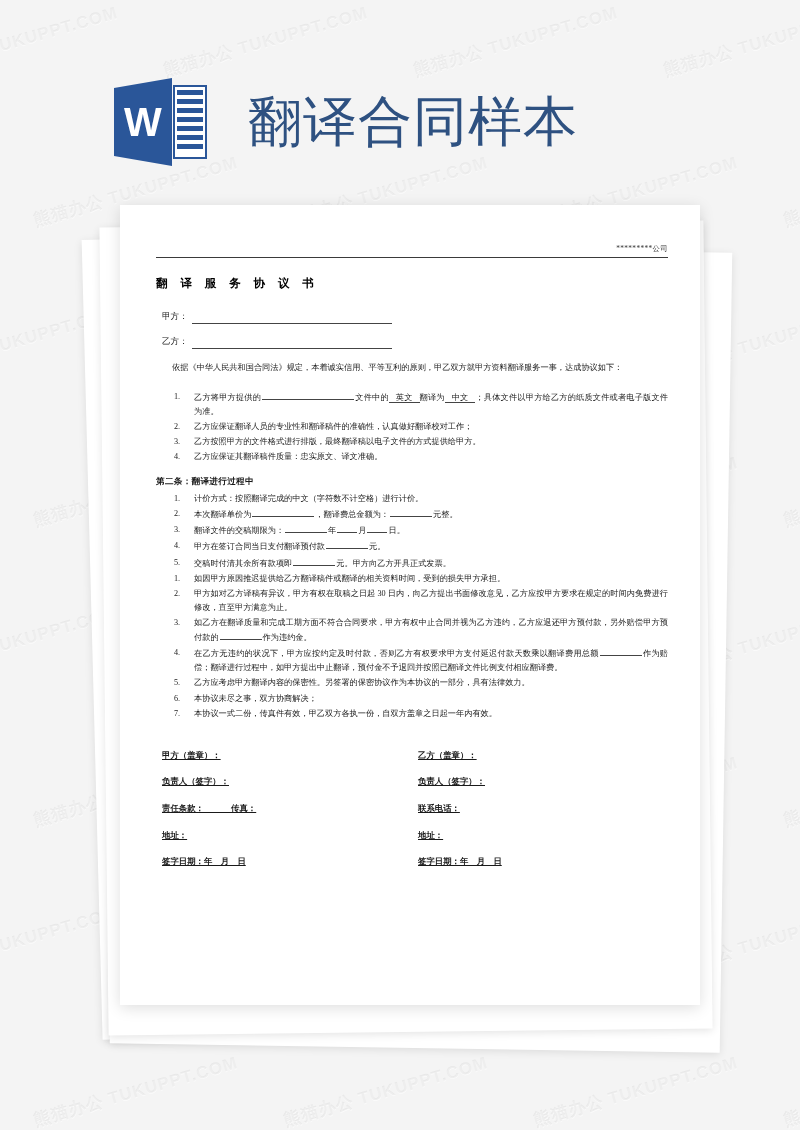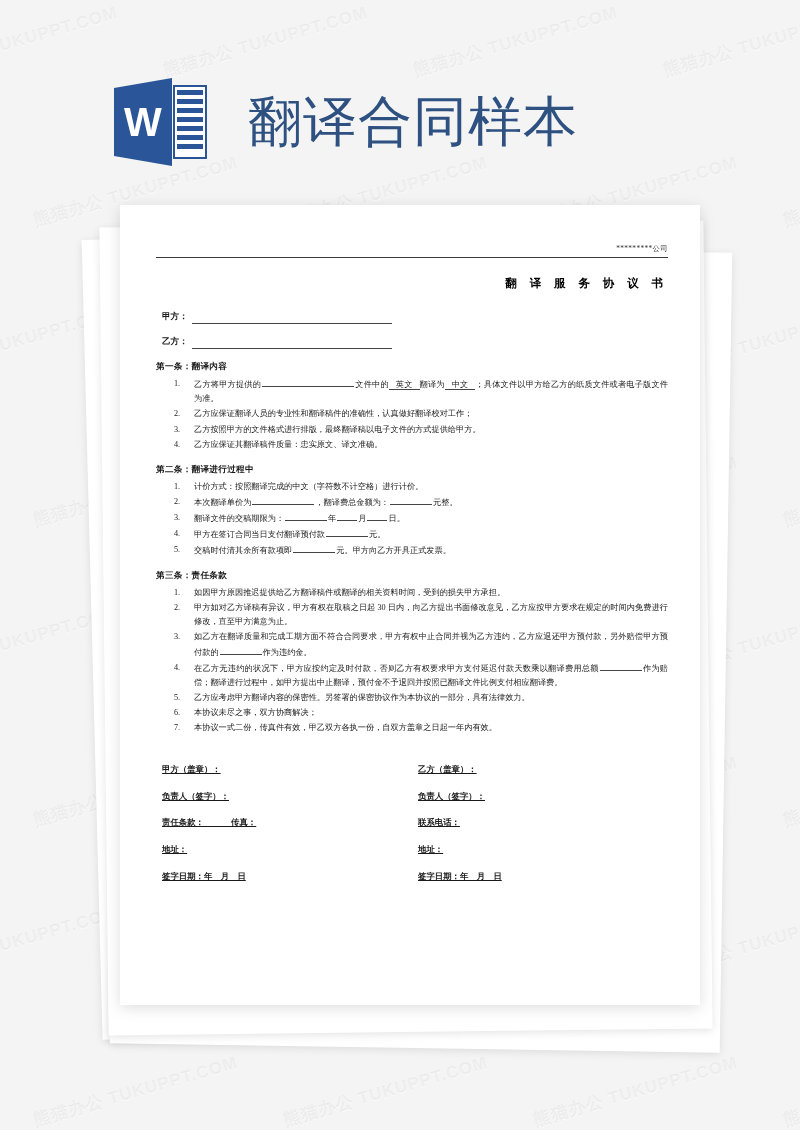--- a/index.html
+++ b/index.html
@@ -124,31 +124,31 @@
     letter-spacing: 0.4px;
     color: #333;
     padding-bottom: 2px;
   }
   #header-rule {
     border: 0;
     border-top: 1px solid #3a3a3a;
     margin: 0 0 16px 0;
   }
   #contract-title {
-    text-align: right;
+    text-align: left;
     font-weight: 700;
     font-size: 11.5px;
     letter-spacing: 5px;
     margin: 0 0 18px 0;
     color: #000;
   }
   .party-row {
     margin: 0 0 11px 0;
     padding-left: 6px;
-    font-weight: 700;
+    font-weight: 400;
     font-size: 8.6px;
     display: flex;
     align-items: flex-end;
     text-align: right;
   }
   .party-label { flex: 0 0 auto; }
   .party-blank {
     display: inline-block;
     width: 200px;
     border-bottom: 1px solid #444;
@@ -237,22 +237,22 @@
 
       <div class="party-row">
         <span class="party-label">甲方：</span>
         <span class="party-blank"></span>
       </div>
       <div class="party-row">
         <span class="party-label">乙方：</span>
         <span class="party-blank"></span>
       </div>
 
-
-      <div class="clause-heading">第一条：翻译内容</div>
+      <div id="preamble">依据《中华人民共和国合同法》规定，本着诚实信用、平等互利的原则，甲乙双方就甲方资料翻译服务一事，达成协议如下：</div>
+
       <ul class="clause-list">
         <li class="clause-item">
           <span class="item-num">1.</span>
           <span class="item-text"><span>乙方将甲方提供的</span><span class="blank b-xl"></span><span>文件中的</span><span class="u-word">英文</span><span>翻译为</span><span class="u-word">中文</span><span>；具体文件以甲方给乙方的纸质文件或者电子版文件为准。</span></span>
         </li>
         <li class="clause-item">
           <span class="item-num">2.</span>
           <span class="item-text">乙方应保证翻译人员的专业性和翻译稿件的准确性，认真做好翻译校对工作；</span>
         </li>
         <li class="clause-item">
@@ -282,21 +282,20 @@
         <li class="clause-item">
           <span class="item-num">4.</span>
           <span class="item-text"><span>甲方在签订合同当日支付翻译预付款</span><span class="blank b-md"></span><span>元。</span></span>
         </li>
         <li class="clause-item">
           <span class="item-num">5.</span>
           <span class="item-text"><span>交稿时付清其余所有款项即</span><span class="blank b-md"></span><span>元。甲方向乙方开具正式发票。</span></span>
         </li>
       </ul>
 
-      <div class="clause-heading">第三条：责任条款</div>
       <ul class="clause-list">
         <li class="clause-item">
           <span class="item-num">1.</span>
           <span class="item-text">如因甲方原因推迟提供给乙方翻译稿件或翻译的相关资料时间，受到的损失甲方承担。</span>
         </li>
         <li class="clause-item">
           <span class="item-num">2.</span>
           <span class="item-text">甲方如对乙方译稿有异议，甲方有权在取稿之日起 30 日内，向乙方提出书面修改意见，乙方应按甲方要求在规定的时间内免费进行修改，直至甲方满意为止。</span>
         </li>
         <li class="clause-item">

